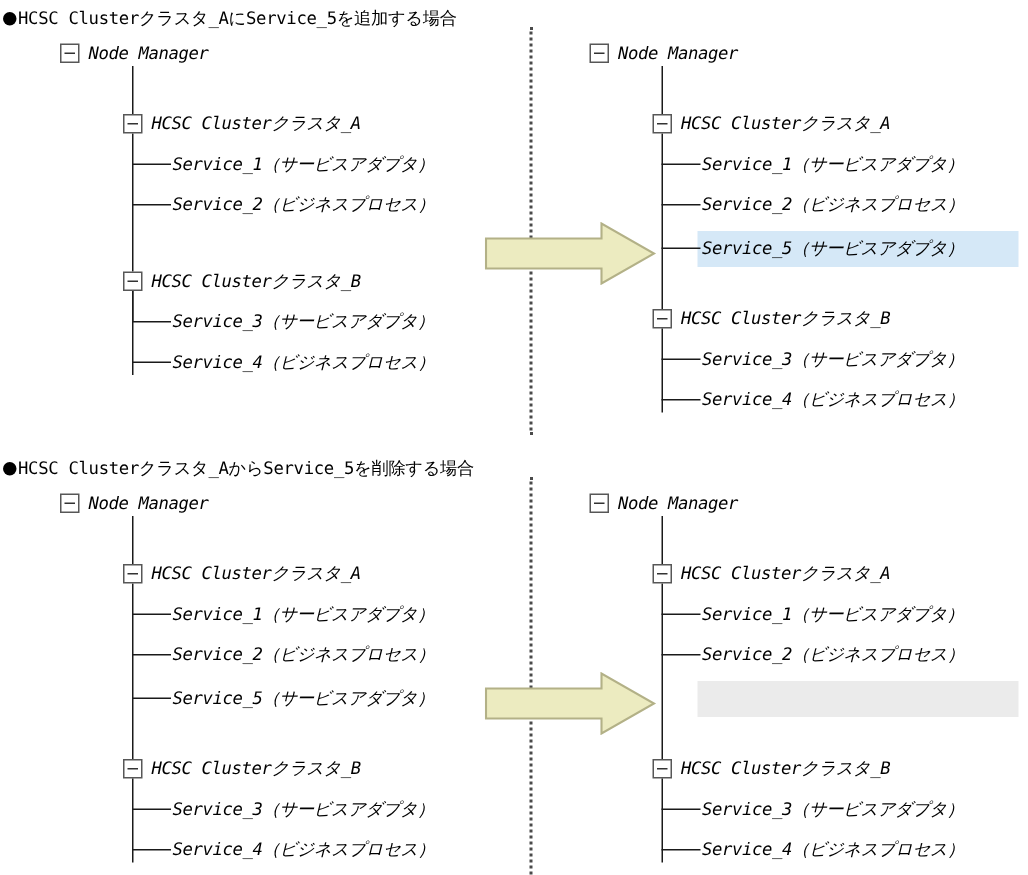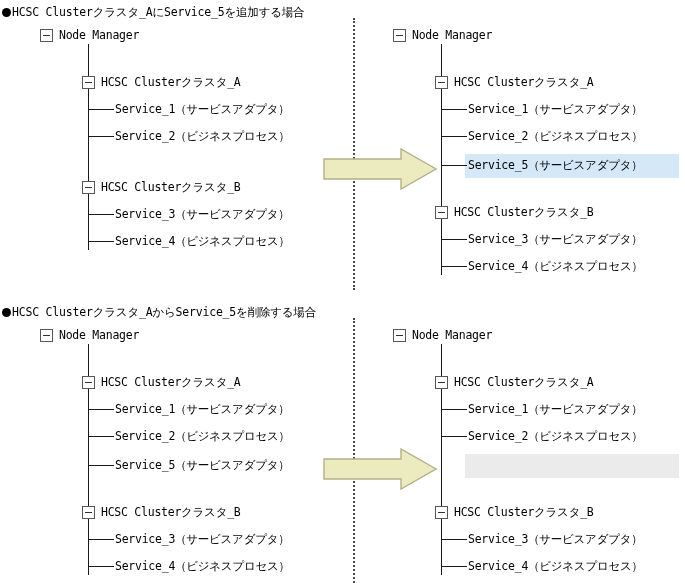--- a/index.html
+++ b/index.html
@@ -72,20 +72,21 @@
     top: 5px;
     width: 7px;
     height: 1px;
     background: #333;
   }
 
   .node-label {
     position: absolute;
     top: 1px;
     letter-spacing: -0.25px;
+    font-style: italic;
   }
 
   
   .v-line {
     position: absolute;
     width: 1px;
     background: #1a1a1a;
   }
   .h-line {
     position: absolute;

